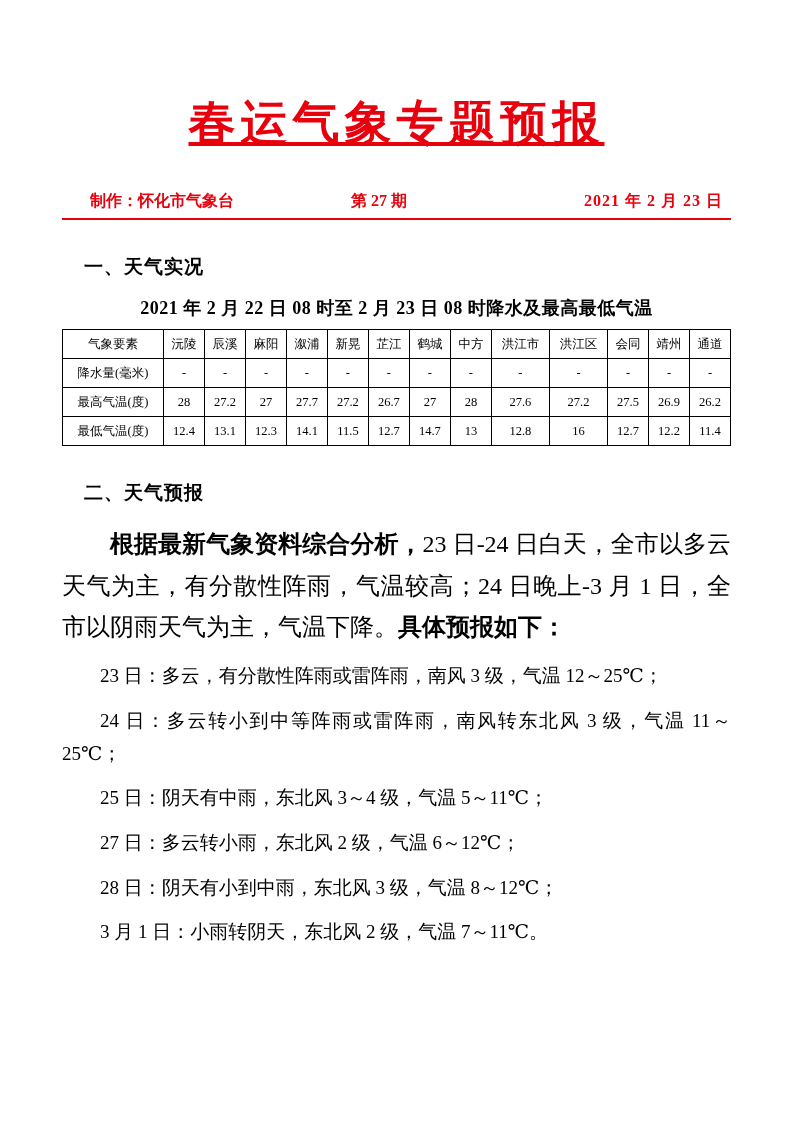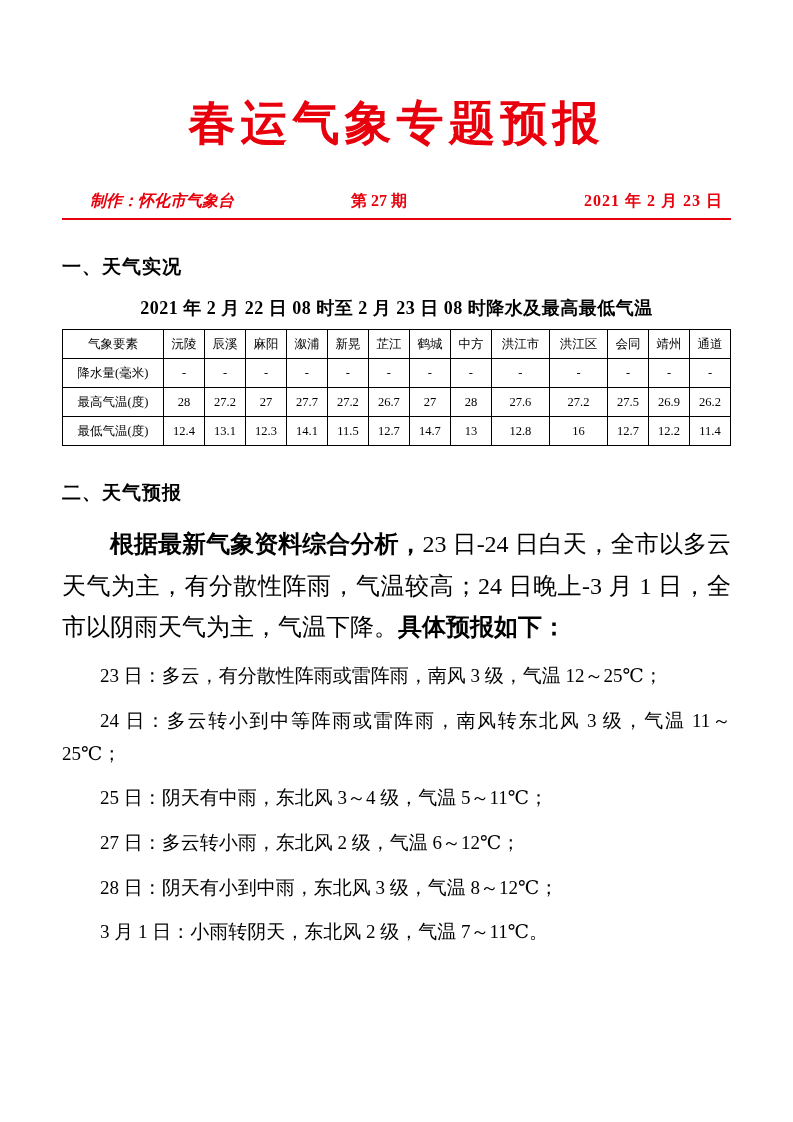--- a/index.html
+++ b/index.html
@@ -24,52 +24,53 @@
   }
   .doc-title {
     text-align: center;
     color: #e8000d;
     font-family: "DejaVu Serif", "Liberation Serif", serif;
     font-weight: bold;
     font-size: 47px;
     letter-spacing: 5px;
     margin-top: 95px;
     line-height: 1.2;
+    text-decoration: underline;
   }
   .meta-row {
     display: flex;
     align-items: baseline;
     color: #e8000d;
     font-weight: bold;
     font-size: 16px;
     margin-top: 40px;
     padding: 0 8px 6px 28px;
   }
   .meta-producer {
     flex: 0 0 auto;
-    font-style: italic;
   }
   .meta-issue {
     flex: 1 1 auto;
     text-align: center;
     padding-right: 60px;
   }
   .meta-date {
     flex: 0 0 auto;
     font-weight: bold;
     letter-spacing: 1px;
   }
   .red-rule {
     border-top: 2px solid #e8000d;
     margin: 0 0 0 0;
   }
   .section-heading {
     font-weight: bold;
     font-size: 19px;
     margin-top: 34px;
+    margin-left: 22px;
     letter-spacing: 1px;
   }
   .table-caption {
     text-align: center;
     font-weight: bold;
     font-size: 18px;
     margin-top: 16px;
     letter-spacing: 0.5px;
   }
   table.wx {

